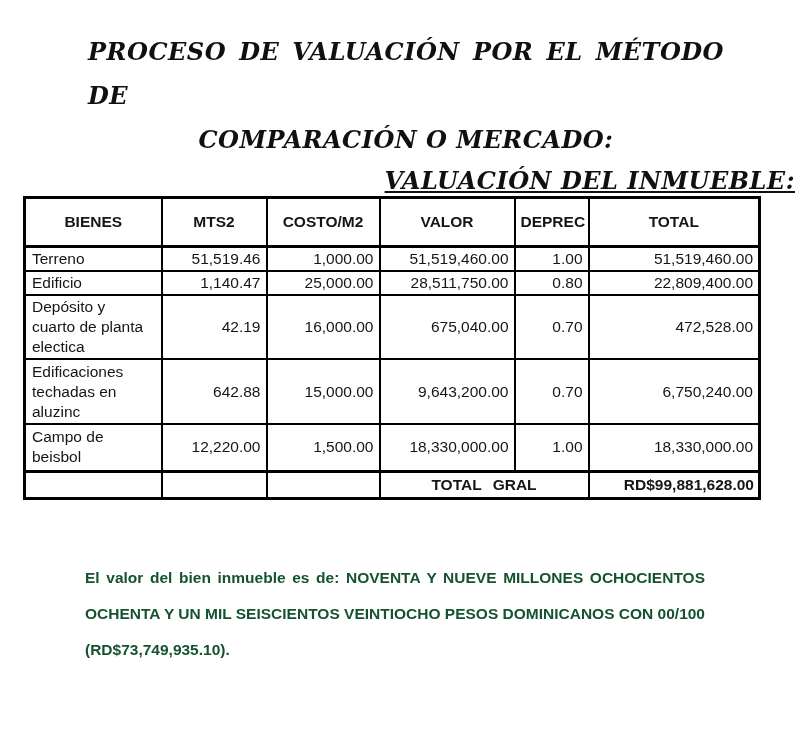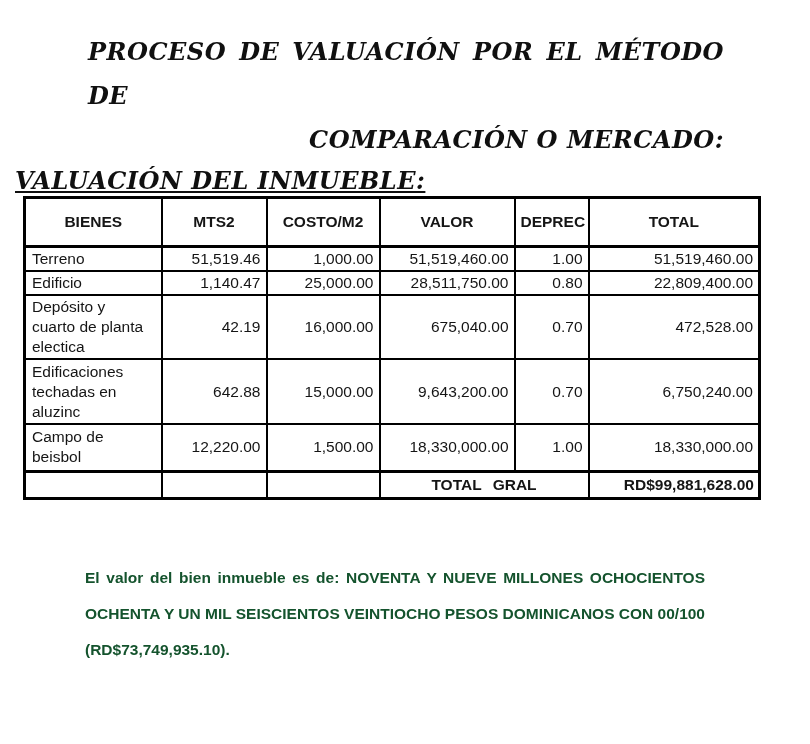--- a/index.html
+++ b/index.html
@@ -12,26 +12,26 @@
     overflow:hidden;
   }
   
   .doc-title{
     position:absolute;left:88px;top:30px;width:636px;
     font-family:"DejaVu Serif", serif;
     font-style:italic;font-weight:bold;
     font-size:24px;letter-spacing:0.5px;color:#101010;
   }
   .doc-title .l1{line-height:44px;text-align:justify;text-align-last:justify;}
-  .doc-title .l2{line-height:44px;text-align:right;}
+  .doc-title .l2{line-height:44px;text-align:center;}
 
   
   .section-title{
     position:absolute;left:15px;top:166px;width:780px;
-    text-align:left;
+    text-align:right;
     font-family:"DejaVu Serif", serif;
     font-style:italic;font-weight:bold;
     font-size:24px;letter-spacing:0.5px;
     text-decoration:underline;
     color:#101010;
   }
 
   
   table.vtable{
     position:absolute;left:23px;top:196px;width:735px;

